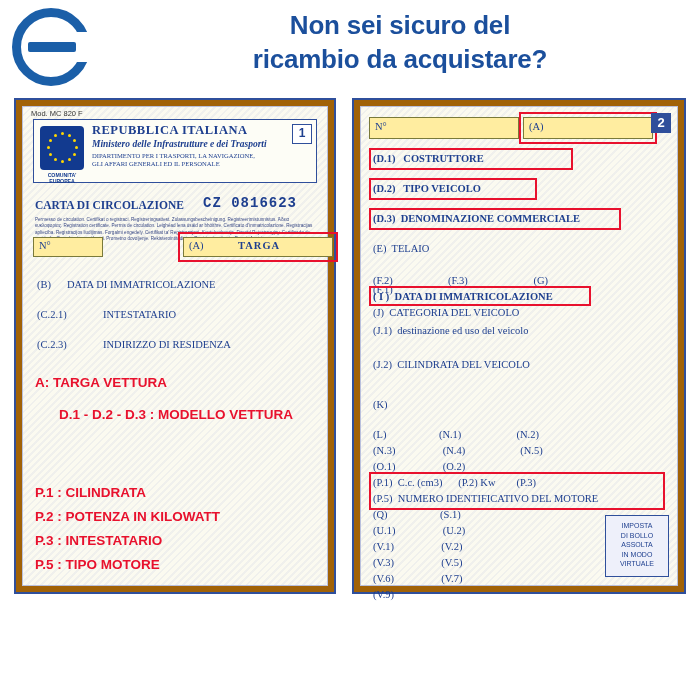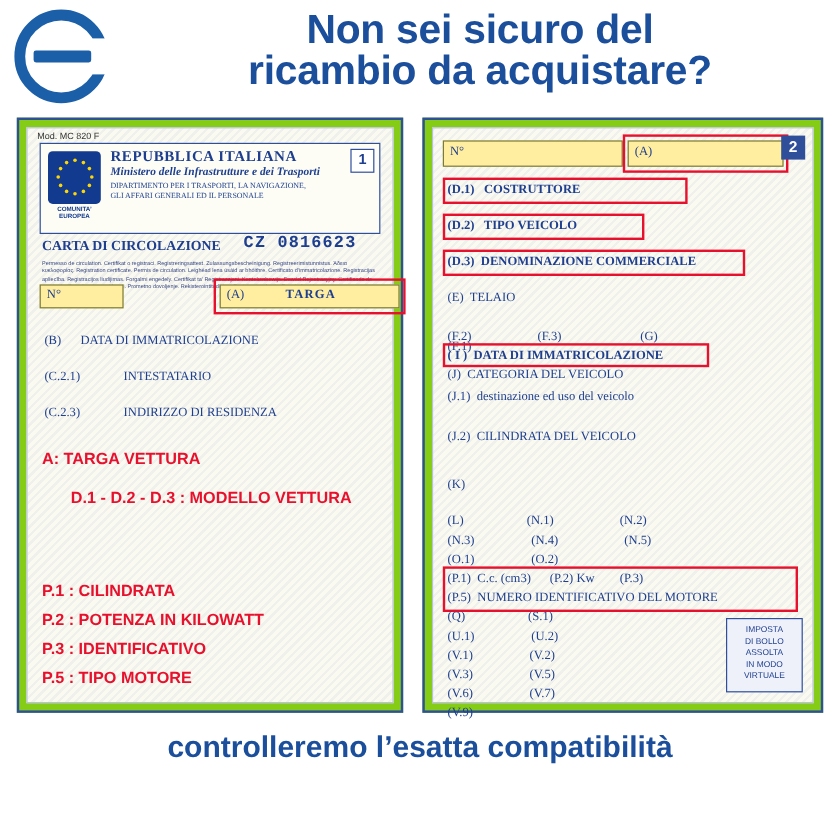--- a/index.html
+++ b/index.html
@@ -28,58 +28,58 @@
   }
   #logo .bar{
     position:absolute;left:16px;top:34px;width:48px;height:10px;background:#1b5fa8;
     border-radius:2px;
   }
   #header-title{
     position:absolute;left:110px;top:8px;width:580px;
     text-align:center;
     color:#1b4f9c;
     font-weight:bold;
-    font-size:34px;
+    font-size:26px;
     line-height:34px;
     letter-spacing:-0.2px;
   }
   
   #footer{
     position:absolute;left:0;top:600px;width:700px;height:100px;
     text-align:center;
     color:#1b4f9c;
     font-weight:bold;
     font-size:25px;
     line-height:34px;
   }
   #footer .l1{display:block;margin-top:6px;}
   
   .panel{
     position:absolute;
-    background:#84cc16;
+    background:#a16207;
     border:2px solid #2f4f9b;
     box-sizing:border-box;
   }
   #panel-left{left:14px;top:98px;width:322px;height:496px;}
   #panel-right{left:352px;top:98px;width:334px;height:496px;}
 
   .paper{
     position:absolute;left:6px;top:6px;right:6px;bottom:6px;
     background:
       repeating-linear-gradient(135deg, rgba(200,205,225,.22) 0 2px, rgba(255,255,255,0) 2px 5px),
       #fbfaf0;
     border:1px solid #b9c0dd;
     box-sizing:border-box;
   }
   .mod{
     position:absolute;left:8px;top:2px;font-size:7.5px;color:#333;
   }
   
   .lheader{
-    position:absolute;left:10px;top:12px;right:10px;height:76px;
+    position:absolute;left:10px;top:12px;right:10px;height:64px;
     border:1.5px solid #2f4f9b;
     background:#fdfdf6;
     box-sizing:border-box;
   }
   .emblem{
     position:absolute;left:6px;top:6px;width:44px;height:44px;
     border-radius:4px;background:#123a8f;
   }
   .emblem .stars{
     position:absolute;left:0;top:0;width:44px;height:44px;
@@ -226,21 +226,21 @@
     <div class="fieldlabel" style="left:14px;top:202px;">(C.2.1)</div>
     <div class="fieldlabel" style="left:80px;top:202px;">INTESTATARIO</div>
 
     <div class="fieldlabel" style="left:14px;top:232px;">(C.2.3)</div>
     <div class="fieldlabel" style="left:80px;top:232px;">INDIRIZZO DI RESIDENZA</div>
 
     <div class="redtext" style="left:12px;top:268px;">A: TARGA VETTURA</div>
     <div class="redtext" style="left:12px;top:300px;margin-left:24px;">D.1 - D.2 - D.3 : MODELLO VETTURA</div>
     <div class="redtext" style="left:12px;top:378px;">P.1 : CILINDRATA</div>
     <div class="redtext" style="left:12px;top:402px;">P.2 : POTENZA IN KILOWATT</div>
-    <div class="redtext" style="left:12px;top:426px;">P.3 : IDENTIFICATIVO</div>
+    <div class="redtext" style="left:12px;top:426px;">P.3 : INTESTATARIO</div>
     <div class="redtext" style="left:12px;top:450px;">P.5 :  TIPO MOTORE</div>
   </div>
 </div>
 
 <div class="panel" id="panel-right">
   <div class="paper">
 
     <div class="ybar" style="left:8px;top:10px;width:150px;height:22px;"></div>
     <div class="fieldlabel" style="left:14px;top:14px;">N°</div>
 
@@ -288,14 +288,13 @@
       <span style="white-space:pre-line">IMPOSTA
 DI BOLLO
 ASSOLTA
 IN MODO
 VIRTUALE</span>
     </div>
   </div>
 </div>
 
 <div id="footer">
-  <span class="l1">controlleremo l’esatta compatibilità</span>
 </div>
 
 </body></html>

